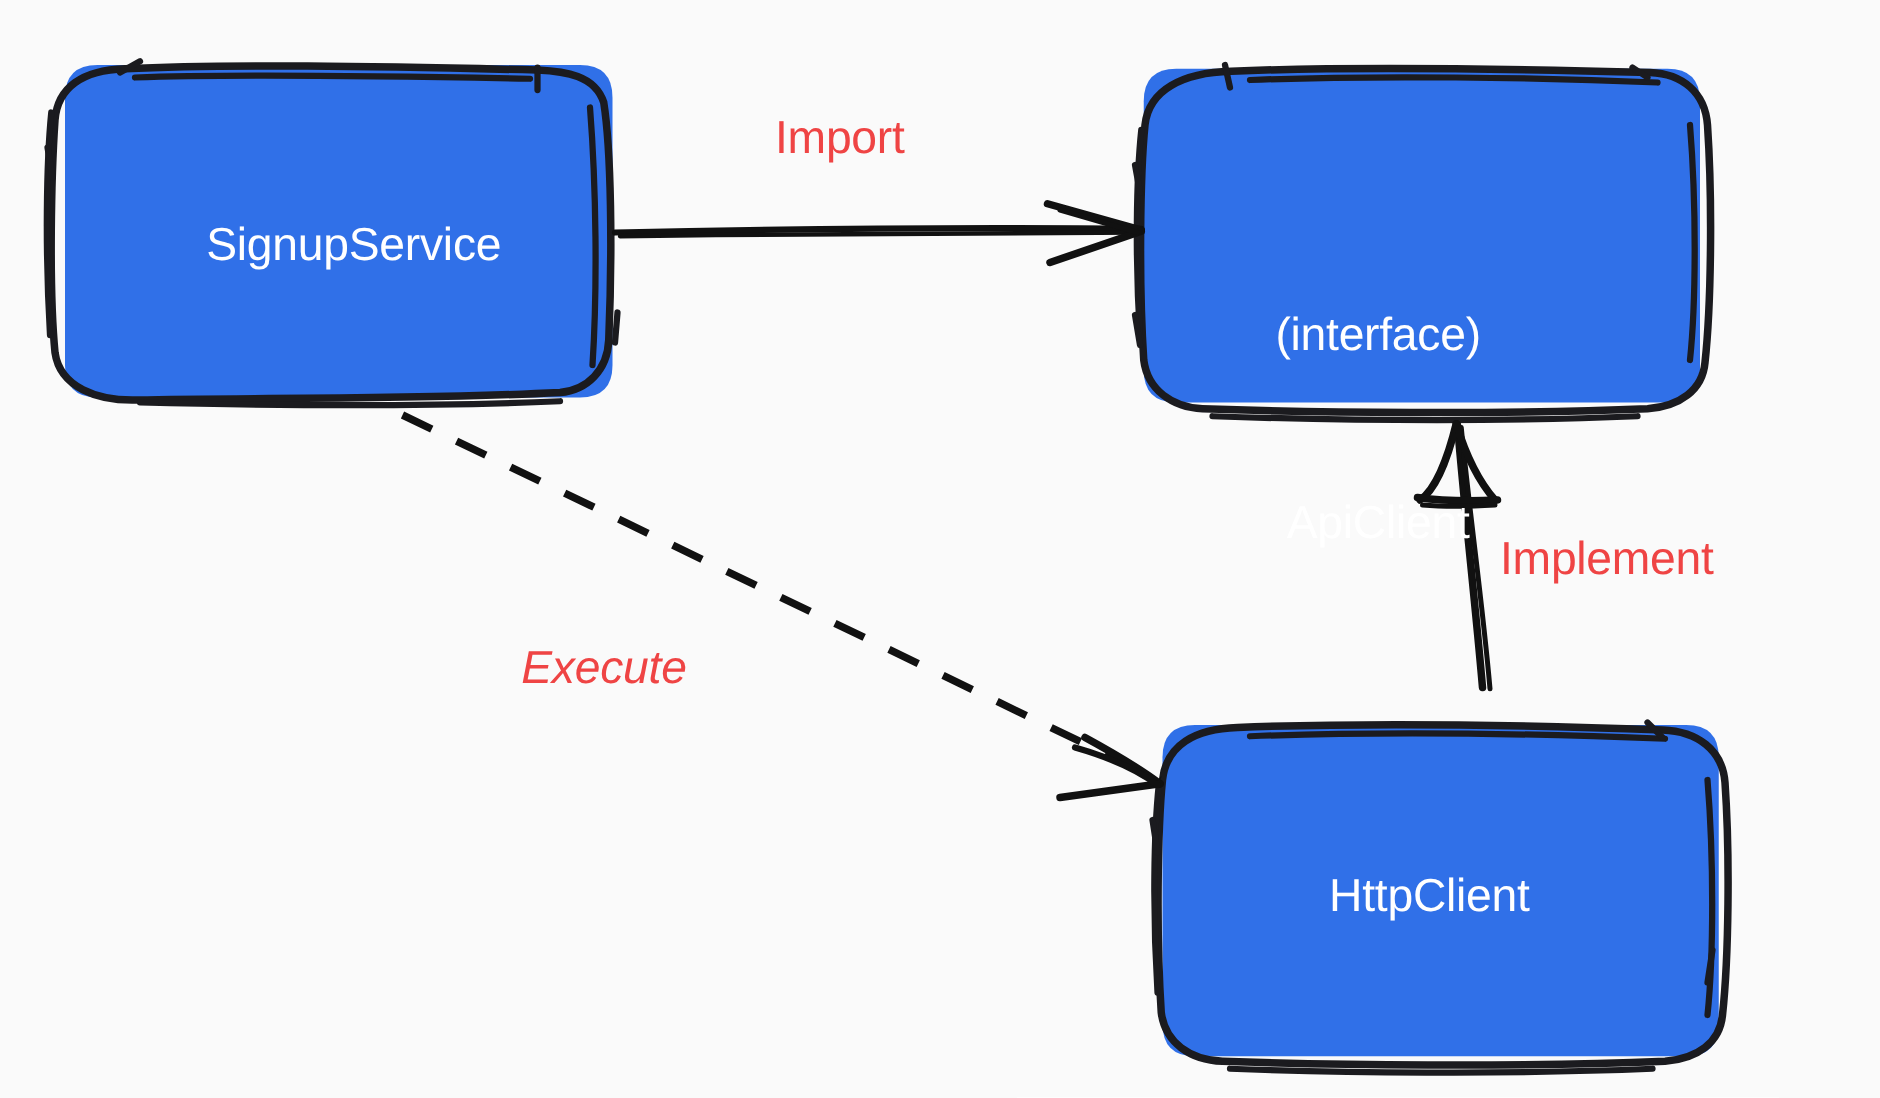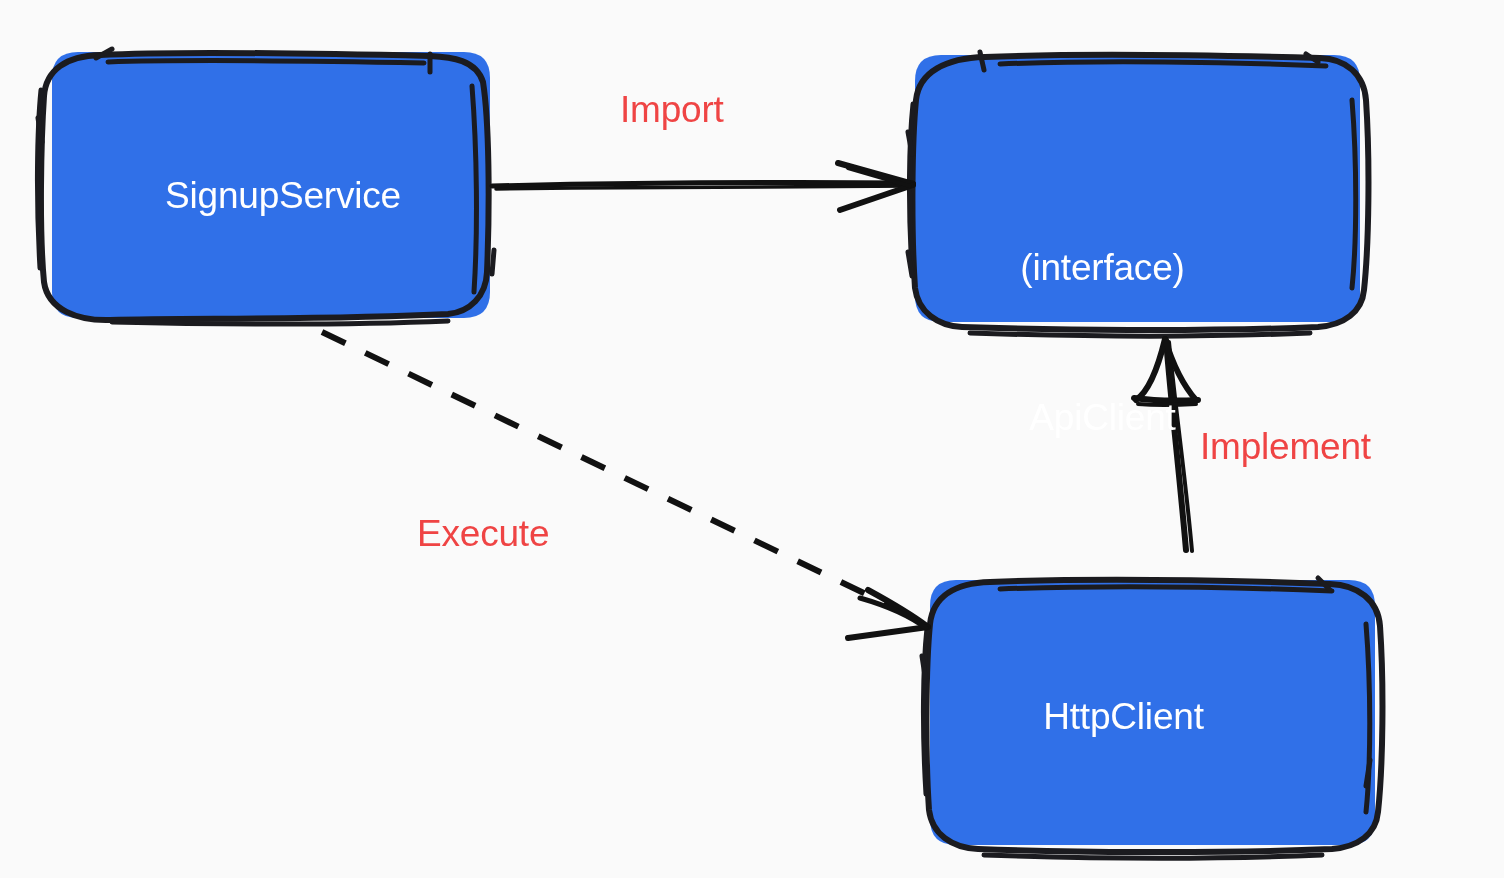--- a/index.html
+++ b/index.html
@@ -142,25 +142,25 @@
     </g>
   </svg>
 
   <div class="node-label" style="left:64px; top:159px; width:438px;margin-top:12px;">SignupService</div>
 
   <div class="node-label" style="left:880px; top:143px; width:445px;">
     <div>(interface)</div>
     <div>ApiClient</div>
   </div>
 
-  <div class="node-label" style="left:910px; top:692px; width:427px;">HttpClient</div>
+  <div class="node-label" style="left:930px; top:692px; width:427px;">HttpClient</div>
 
   <div class="edge-label" style="left:620px; top:88px;">Import</div>
 
-  <div class="edge-label" style="left:417px; top:512px;">Execute</div>
+  <div class="edge-label" style="left:417px; top:512px;font-style:italic;">Execute</div>
 
   <div class="edge-label" style="left:1200px; top:425px;">Implement</div>
 
   <div class="node-hit" style="left:52px; top:52px; width:438px; height:266px;"></div>
   <div class="node-hit" style="left:915px; top:55px; width:445px; height:267px;"></div>
   <div class="node-hit" style="left:930px; top:580px; width:445px; height:265px;"></div>
 
 </div>
 
 </body></html>

